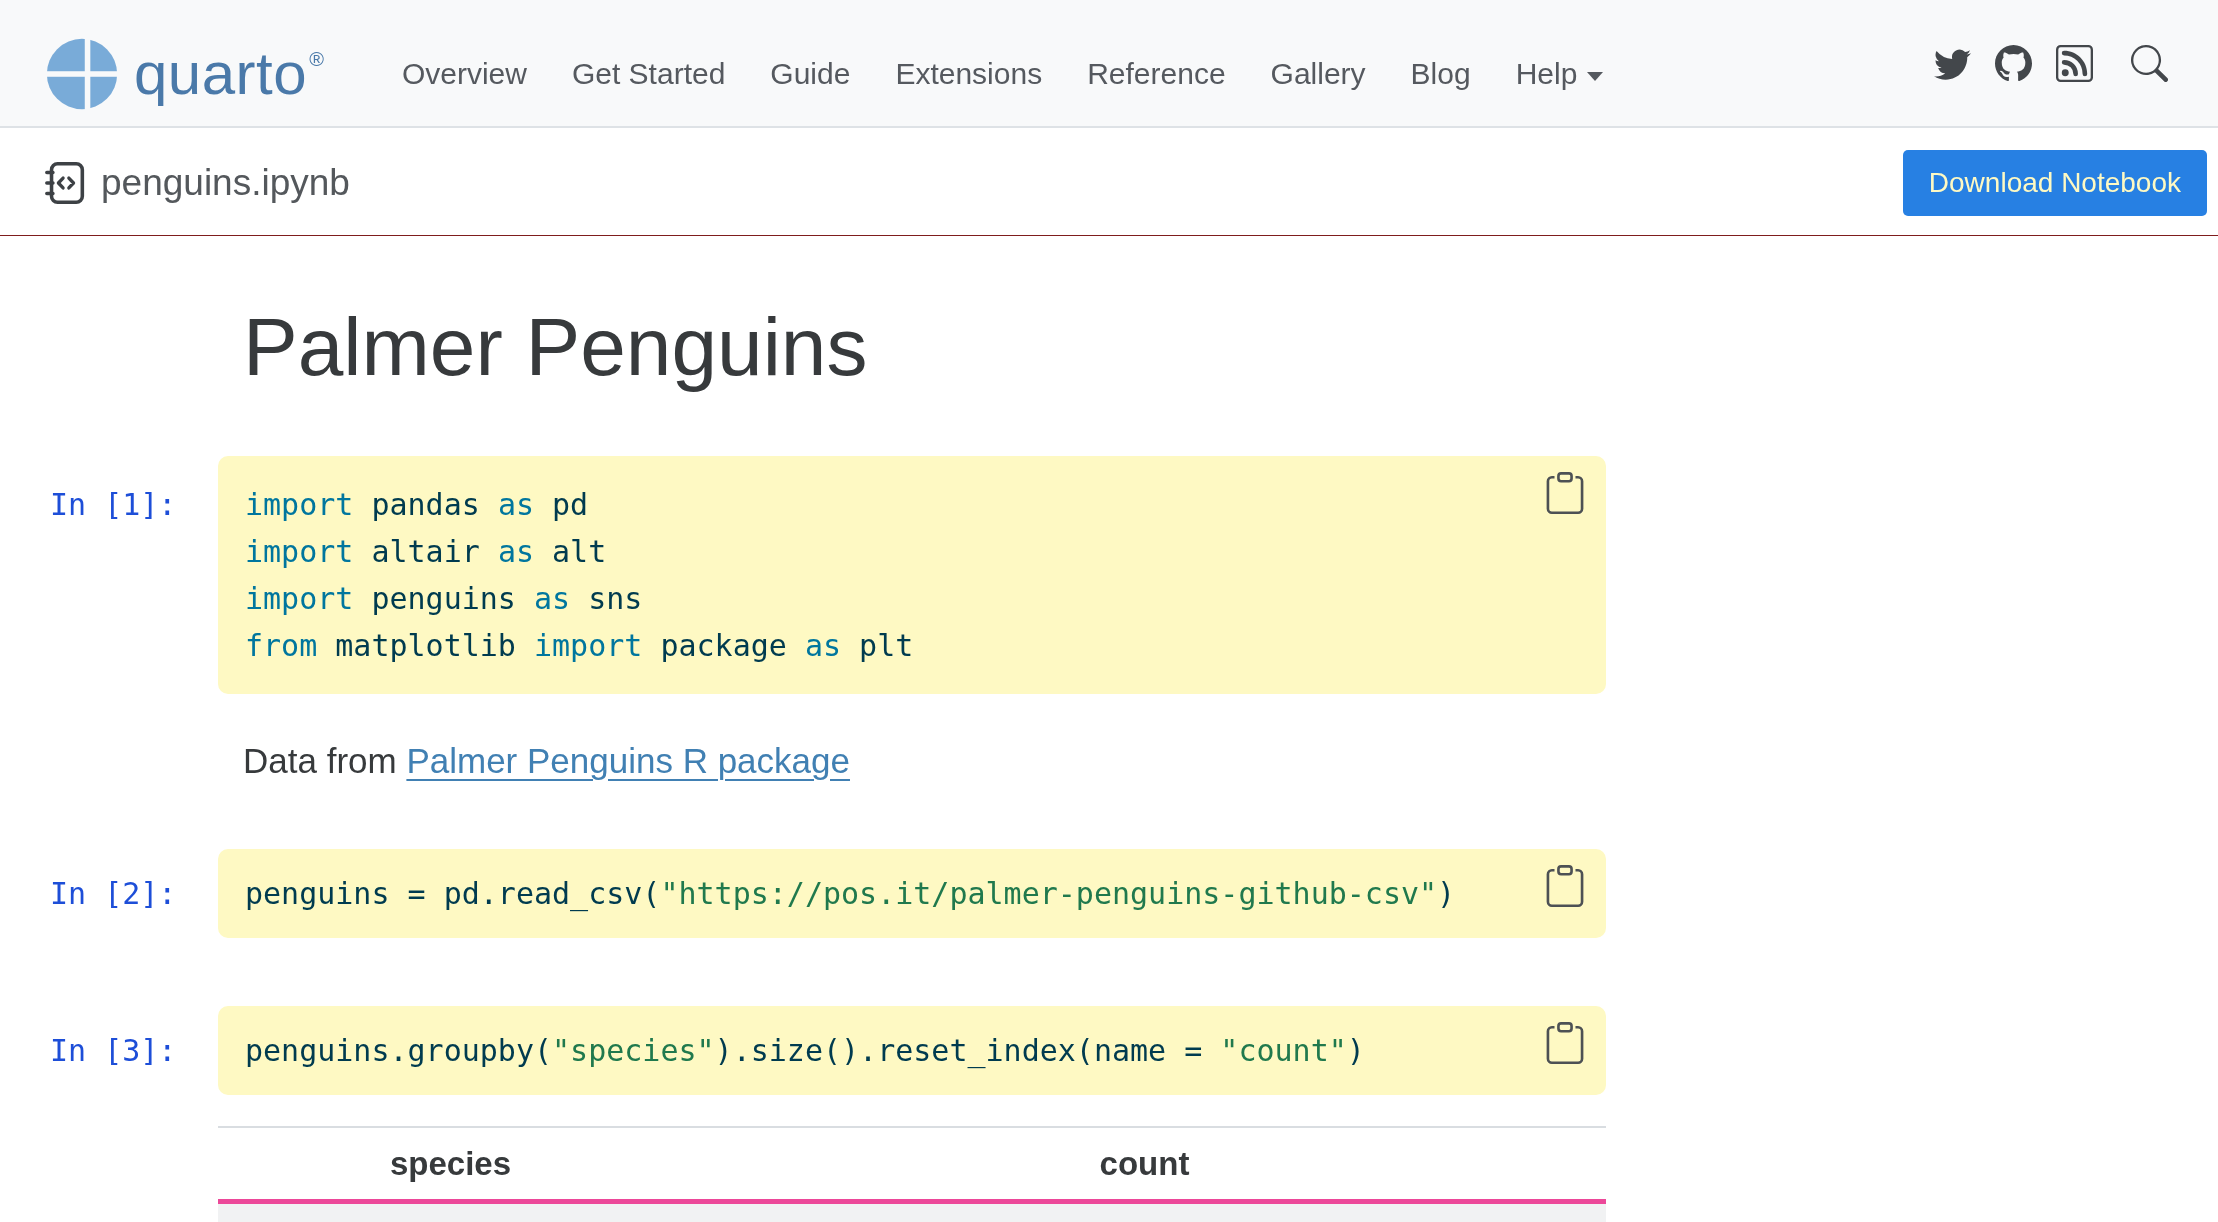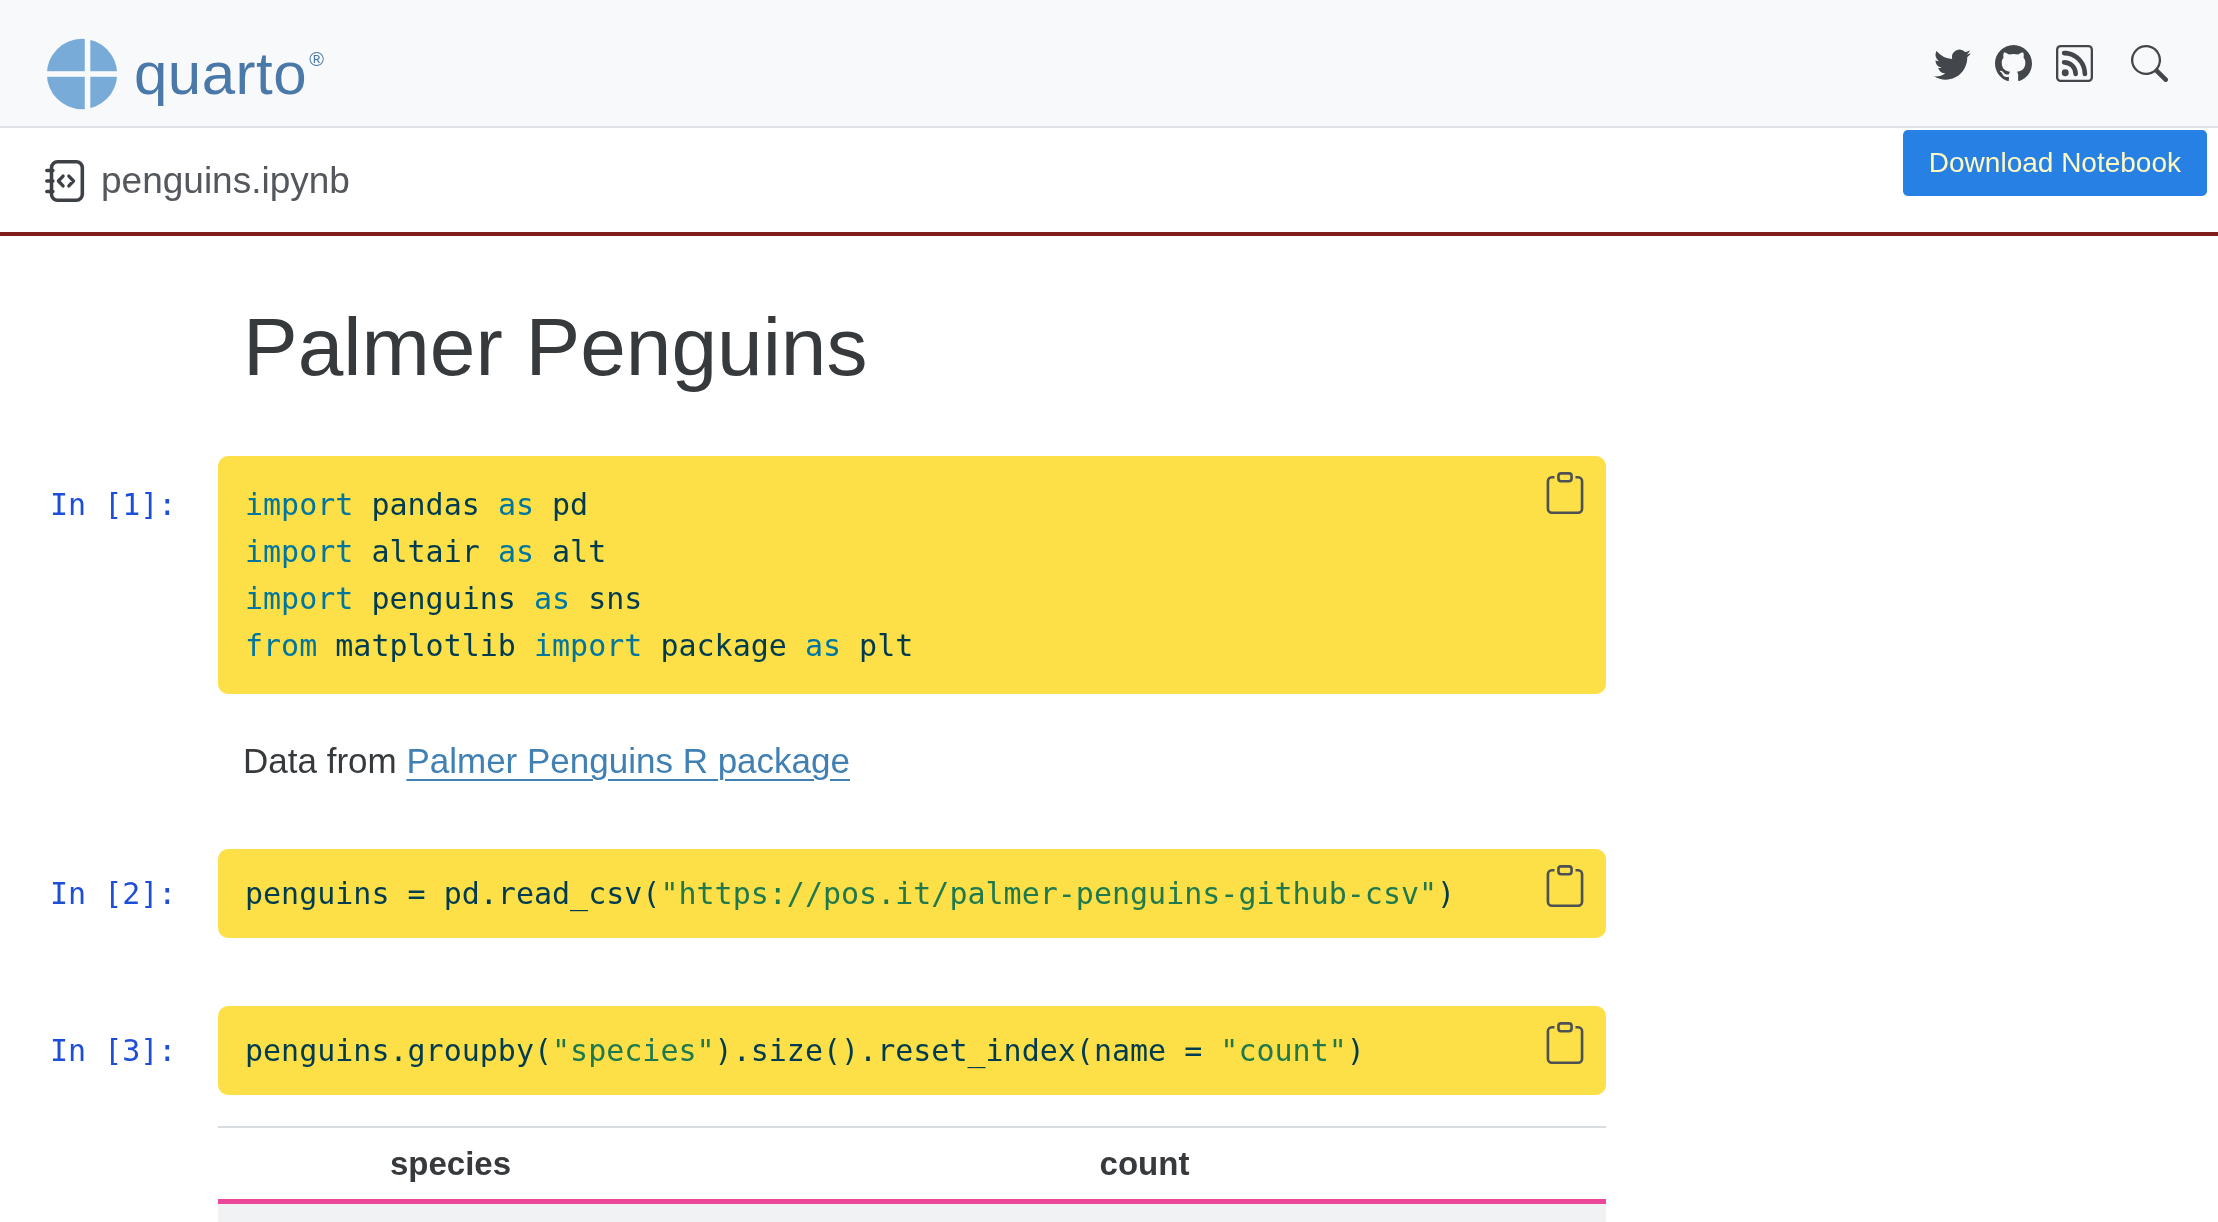--- a/index.html
+++ b/index.html
@@ -26,40 +26,40 @@
     border-left:8px solid transparent; border-right:8px solid transparent;
     border-top:9px solid #55595f; vertical-align:3px;
   }
   .nav-icons { margin-left:auto; display:flex; align-items:center; gap:24px; color:#43474b; }
   .nav-icon { width:37px; height:37px; cursor:pointer; display:block; }
   .nav-icon.search { margin-left:14px; }
 
   
   .nbbar {
     position:absolute; top:130px; left:0; width:100%; height:106px;
-    background:#ffffff; border-bottom:4px solid #7f1d1d;
-    display:flex; padding:0 11px 0 43px; box-sizing:border-box;
+    background:#ffffff; border-bottom:1px solid #7f1d1d;
+    display:flex; align-items:center; padding:0 11px 0 43px; box-sizing:border-box;
   }
   .filename { display:flex; align-items:center; gap:14px; color:#54585c; font-size:37px; }
   .filename svg { width:44px; height:44px; color:#3d4145; }
   .download-btn {
     margin-left:auto; height:66px; padding:0 26px; border:none; border-radius:5px;
     background:#2780e3; color:#fef9c3; font-size:28px; font-family:inherit;
     display:flex; align-items:center; cursor:pointer;
   }
 
   
   .page-title {
     position:absolute; top:306px; left:243px; margin:0;
     font-size:82px; line-height:82px; font-weight:400; color:#373a3c;
   }
 
   .code-cell {
     position:absolute; left:218px; width:1388px; box-sizing:border-box;
-    background:#fde047; border-radius:10px; padding:25px 27px;
+    background:#fef9c3; border-radius:10px; padding:25px 27px;
   }
   .code-cell.single { padding:21px 27px; }
   #cell-1 { top:456px; }
   #cell-2 { top:849px; }
   #cell-3 { top:1006px; }
   .code-line {
     font-family:"DejaVu Sans Mono", monospace; font-size:30px; line-height:47px;
     white-space:pre; color:#003B4F;
   }
   .tok-im { color:#00769E; }
@@ -99,20 +99,30 @@
 <header class="navbar">
   <a class="brand">
     <svg width="74" height="74" viewBox="0 0 32 32">
       <circle cx="16" cy="16" r="15.2" fill="#79abd8"></circle>
       <rect x="17.2" y="0" width="2.4" height="32" fill="#f8f9fa"></rect>
       <rect x="0" y="14.8" width="32" height="2.4" fill="#f8f9fa"></rect>
     </svg>
     <span><span class="brand-word">quarto</span><span class="brand-reg">®</span></span>
   </a>
 
+  <nav class="nav-links">
+    <a class="nav-link">Overview</a>
+    <a class="nav-link">Get Started</a>
+    <a class="nav-link">Guide</a>
+    <a class="nav-link">Extensions</a>
+    <a class="nav-link">Reference</a>
+    <a class="nav-link">Gallery</a>
+    <a class="nav-link">Blog</a>
+    <a class="nav-link"><span>Help</span><span class="caret-down"></span></a>
+  </nav>
 
   <div class="nav-icons">
     <svg class="nav-icon" viewBox="0 0 16 16" fill="currentColor">
       <path d="M5.026 15c6.038 0 9.341-5.003 9.341-9.334 0-.14 0-.282-.006-.422A6.685 6.685 0 0 0 16 3.542a6.658 6.658 0 0 1-1.889.518 3.301 3.301 0 0 0 1.447-1.817 6.533 6.533 0 0 1-2.087.793A3.286 3.286 0 0 0 7.875 6.03a9.325 9.325 0 0 1-6.767-3.429 3.289 3.289 0 0 0 1.018 4.382A3.323 3.323 0 0 1 .64 6.575v.045a3.288 3.288 0 0 0 2.632 3.218 3.203 3.203 0 0 1-.865.115 3.23 3.23 0 0 1-.614-.057 3.283 3.283 0 0 0 3.067 2.277A6.588 6.588 0 0 1 .78 13.58a6.32 6.32 0 0 1-.78-.045A9.344 9.344 0 0 0 5.026 15z"></path>
     </svg>
     <svg class="nav-icon" viewBox="0 0 16 16" fill="currentColor">
       <path d="M8 0C3.58 0 0 3.58 0 8c0 3.54 2.29 6.53 5.47 7.59.4.07.55-.17.55-.38 0-.19-.01-.82-.01-1.49-2.01.37-2.53-.49-2.69-.94-.09-.23-.48-.94-.82-1.13-.28-.15-.68-.52-.01-.53.63-.01 1.08.58 1.23.82.72 1.21 1.87.87 2.33.66.07-.52.28-.87.51-1.07-1.78-.2-3.64-.89-3.64-3.95 0-.87.31-1.59.82-2.15-.08-.2-.36-1.02.08-2.12 0 0 .67-.21 2.2.82.64-.18 1.32-.27 2-.27.68 0 1.36.09 2 .27 1.53-1.04 2.2-.82 2.2-.82.44 1.1.16 1.92.08 2.12.51.56.82 1.27.82 2.15 0 3.07-1.87 3.75-3.65 3.95.29.25.54.73.54 1.48 0 1.07-.01 1.93-.01 2.2 0 .21.15.46.55.38A8.012 8.012 0 0 0 16 8c0-4.42-3.58-8-8-8z"></path>
     </svg>
     <svg class="nav-icon" viewBox="0 0 16 16" fill="currentColor">
       <path d="M14 1a1 1 0 0 1 1 1v12a1 1 0 0 1-1 1H2a1 1 0 0 1-1-1V2a1 1 0 0 1 1-1h12zM2 0a2 2 0 0 0-2 2v12a2 2 0 0 0 2 2h12a2 2 0 0 0 2-2V2a2 2 0 0 0-2-2H2z"></path>

